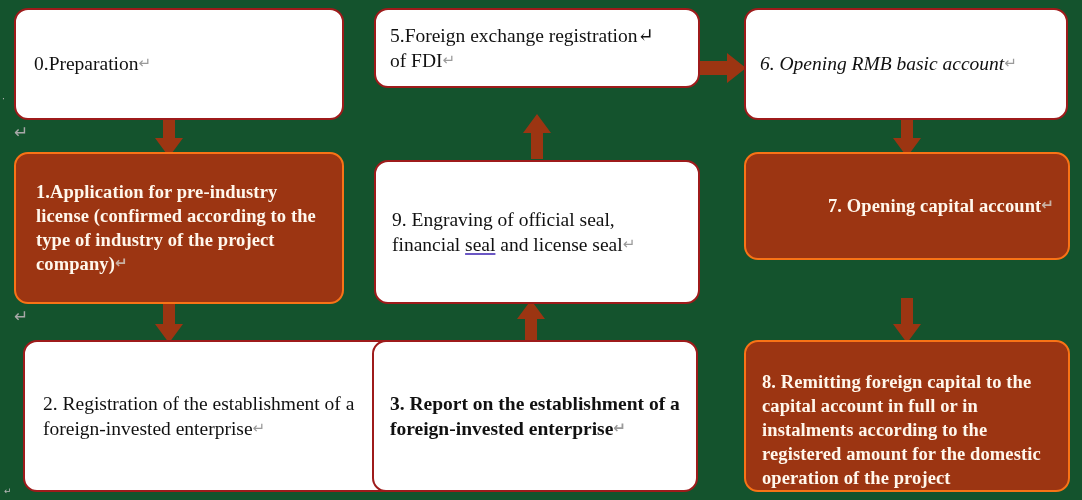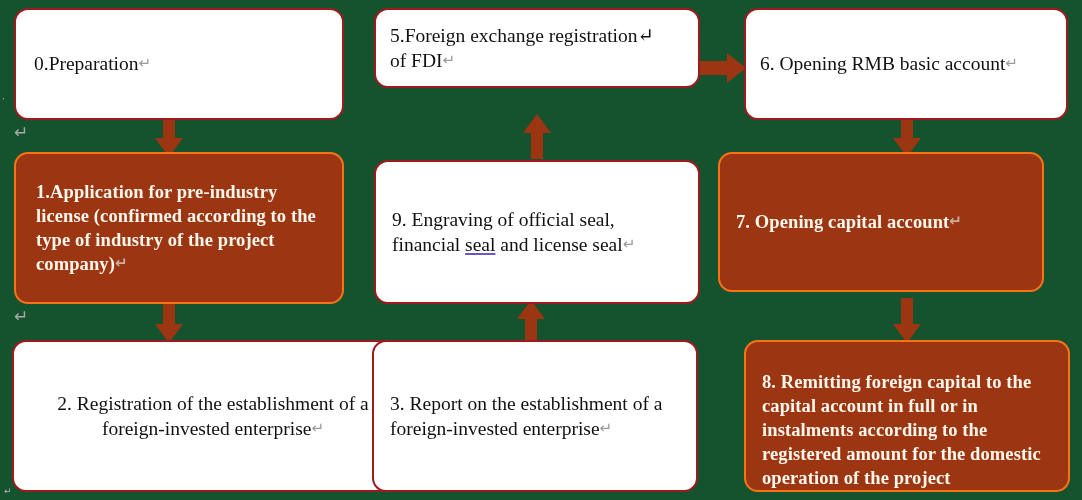--- a/index.html
+++ b/index.html
@@ -101,21 +101,21 @@
   <div class="node filled" style="left:14px; top:152px; width:330px; height:152px;">
     <span class="txt" style="padding-left:20px; padding-right:10px;"><span>1.Application for pre-industry license (confirmed according to the type of industry of the project company)</span><span class="ret">↵</span></span>
   </div>
 
   <div class="arrow" style="left:150px; top:298px; width:38px; height:46px;">
     <svg width="38" height="46" viewBox="0 0 38 46">
       <polygon points="13,0 25,0 25,26 33,26 19,45 5,26 13,26" fill="#9C3512"></polygon>
     </svg>
   </div>
 
-  <div class="node plain" style="left:12px; top:340px; width:390px; height:152px;text-align:center;">
+  <div class="node plain" style="left:23px; top:340px; width:390px; height:152px;">
     <span class="txt" style="padding-left:18px; padding-right:6px;"><span>2. Registration of the establishment of a foreign-invested enterprise</span><span class="ret">↵</span></span>
   </div>
 
   <div class="node plain" style="left:374px; top:8px; width:326px; height:80px;">
     <span class="txt" style="padding-left:14px;"><span>5.Foreign exchange registration↵
  of FDI</span><span class="ret">↵</span></span>
   </div>
 
   <div class="arrow" style="left:518px; top:114px; width:38px; height:46px;">
     <svg width="38" height="46" viewBox="0 0 38 46">
@@ -134,40 +134,40 @@
     </svg>
   </div>
 
   <div class="arrow" style="left:330px; top:398px; width:48px; height:38px;">
     <svg width="48" height="38" viewBox="0 0 48 38">
       <polygon points="0,12 28,12 28,4 47,19 28,34 28,26 0,26" fill="#9C3512"></polygon>
     </svg>
   </div>
 
   <div class="node plain" style="left:372px; top:340px; width:326px; height:152px;">
-    <span class="txt" style="padding-left:16px;"><span>3. Report on the establishment of a foreign-invested enterprise</span><span class="ret">↵</span></span>
+    <span class="txt" style="padding-left:16px;font-weight:bold;"><span>3. Report on the establishment of a foreign-invested enterprise</span><span class="ret">↵</span></span>
   </div>
 
   <div class="arrow" style="left:697px; top:49px; width:50px; height:38px;">
     <svg width="50" height="38" viewBox="0 0 50 38">
       <polygon points="0,12 30,12 30,4 49,19 30,34 30,26 0,26" fill="#9C3512"></polygon>
     </svg>
   </div>
 
-  <div class="node plain" style="left:744px; top:8px; width:324px; height:112px;">
+  <div class="node plain" style="left:744px; top:8px; width:324px; height:112px;font-style:italic;">
     <span class="txt" style="padding-left:14px;"><span>6.  Opening RMB basic account</span><span class="ret">↵</span></span>
   </div>
 
   <div class="arrow" style="left:888px; top:112px; width:38px; height:46px;">
     <svg width="38" height="46" viewBox="0 0 38 46">
       <polygon points="13,0 25,0 25,26 33,26 19,45 5,26 13,26" fill="#9C3512"></polygon>
     </svg>
   </div>
 
-  <div class="node filled" style="left:718px; top:152px; width:326px; height:140px;">
+  <div class="node filled" style="left:744px; top:152px; width:326px; height:108px;text-align:right;">
     <span class="txt" style="padding-left:16px;"><span>7. Opening capital account</span><span class="ret">↵</span></span>
   </div>
 
   <div class="arrow" style="left:888px; top:298px; width:38px; height:46px;">
     <svg width="38" height="46" viewBox="0 0 38 46">
       <polygon points="13,0 25,0 25,26 33,26 19,45 5,26 13,26" fill="#9C3512"></polygon>
     </svg>
   </div>
 
   <div class="node filled" style="left:744px; top:340px; width:326px; height:152px;align-items:flex-end;">

